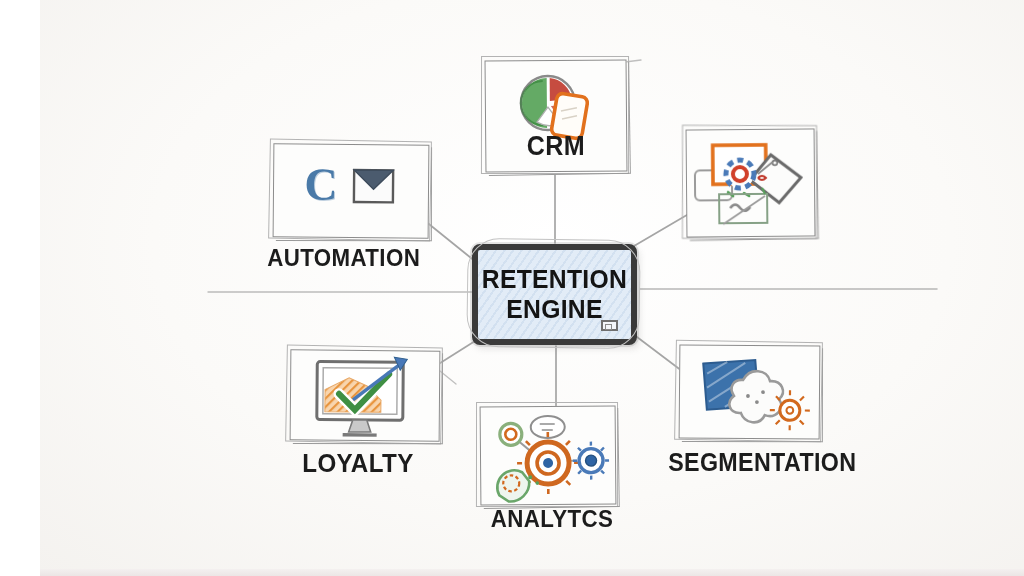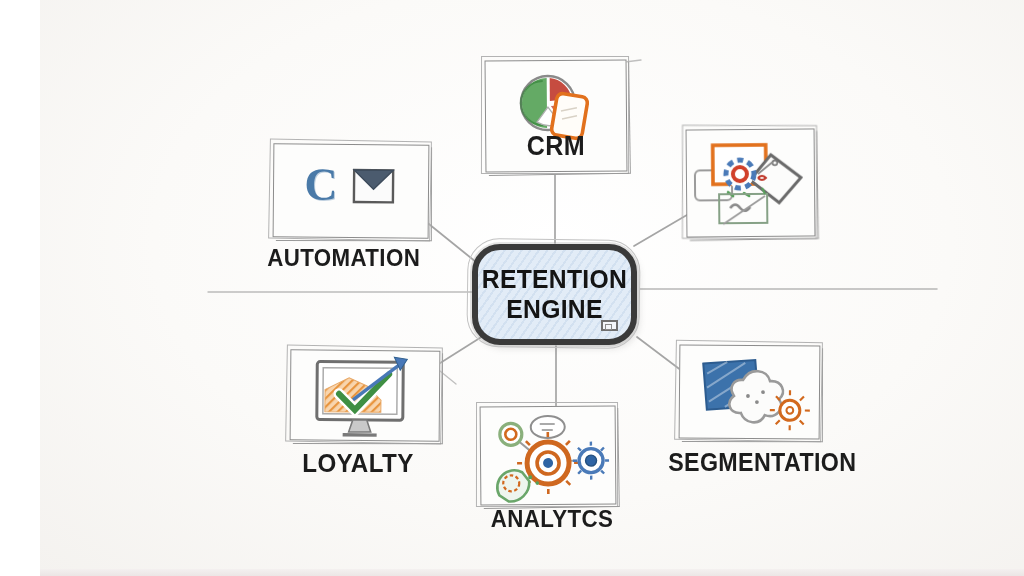--- a/index.html
+++ b/index.html
@@ -53,21 +53,21 @@
   #crm-box        { left:445px; top:60px;  width:142px; height:112px; }
   #automation-box { left:233px; top:144px; width:156px; height:94px; }
   #tools-box      { left:646px; top:129px; width:129px; height:108px; }
   #loyalty-box    { left:250px; top:350px; width:150px; height:91px; }
   #analytics-box  { left:440px; top:406px; width:136px; height:99px; }
   #segmentation-box { left:639px; top:345px; width:141px; height:94px; }
 
   
   #center-node {
     position:absolute; z-index:3; left:432px; top:244px; width:165px; height:101px;
-    border:6px solid #3a3a3a; border-radius:28px;
+    border:6px solid #3a3a3a; border-radius:8px;
     background:
       repeating-linear-gradient(125deg, rgba(130,165,205,.16) 0 2px, rgba(255,255,255,0) 2px 7px),
       #e2ecf7;
     box-shadow:0 0 0 2px rgba(150,150,150,.25), 3px 4px 6px rgba(120,120,120,.18);
     display:flex; align-items:center; justify-content:center;
   }
   #center-node::before {
     content:""; position:absolute; inset:-11px -9px -9px -11px;
     border:1.4px solid #c2c2c2; border-radius:32px; transform:rotate(.8deg);
     pointer-events:none;

